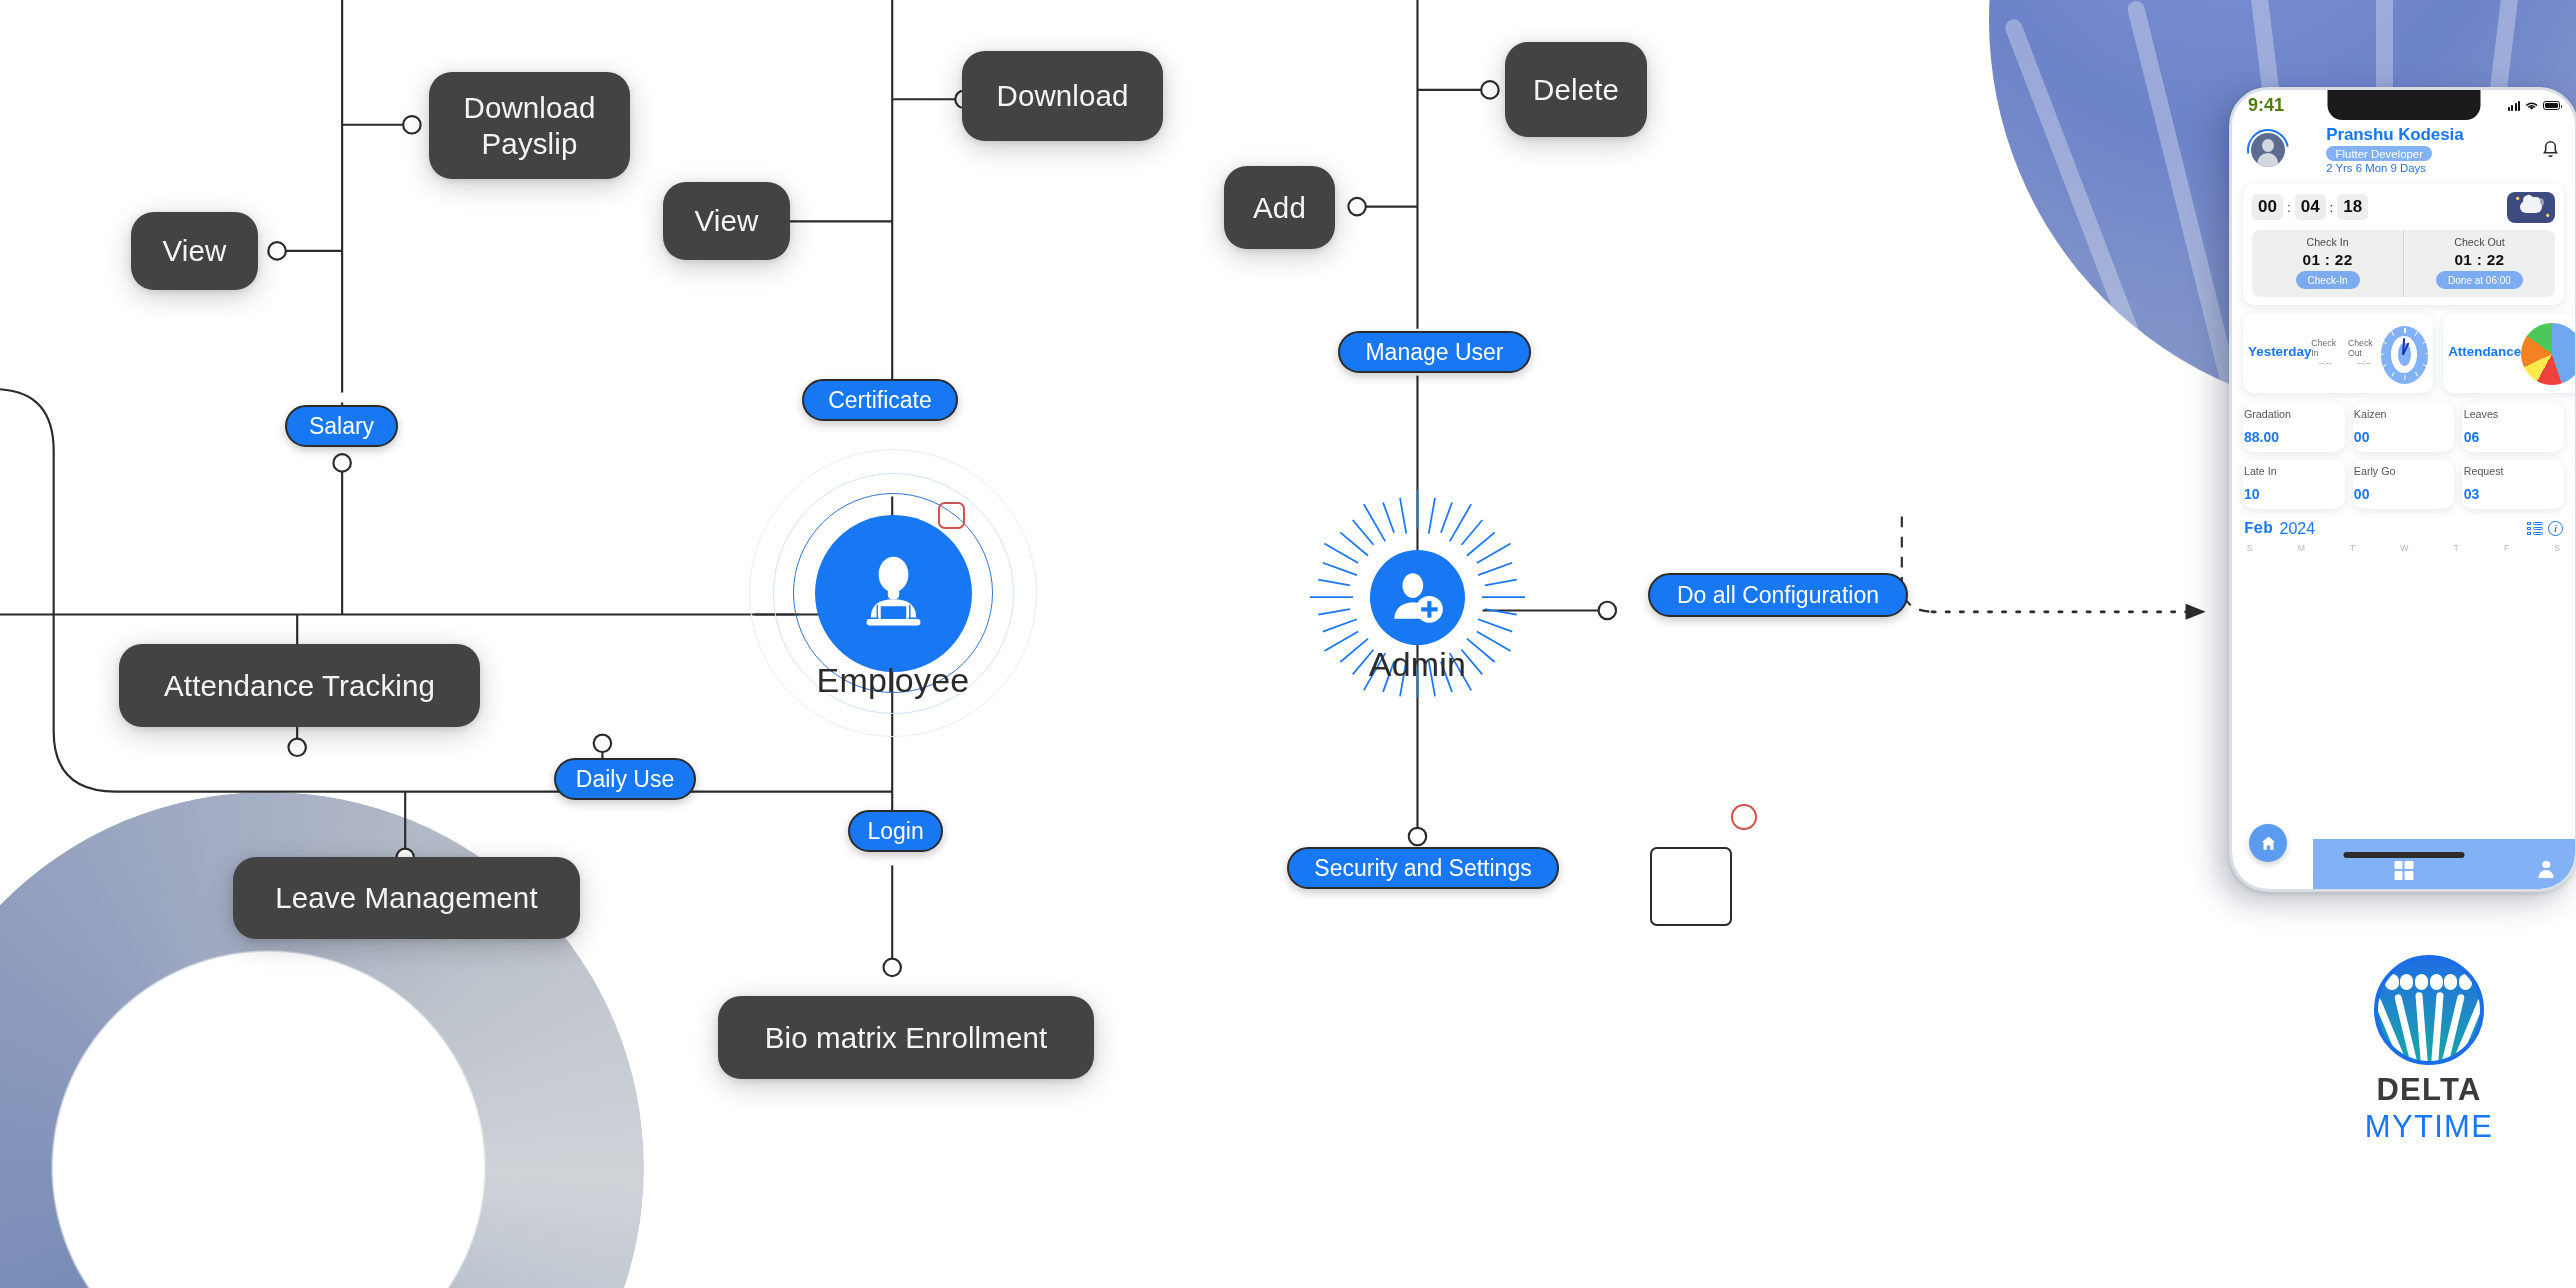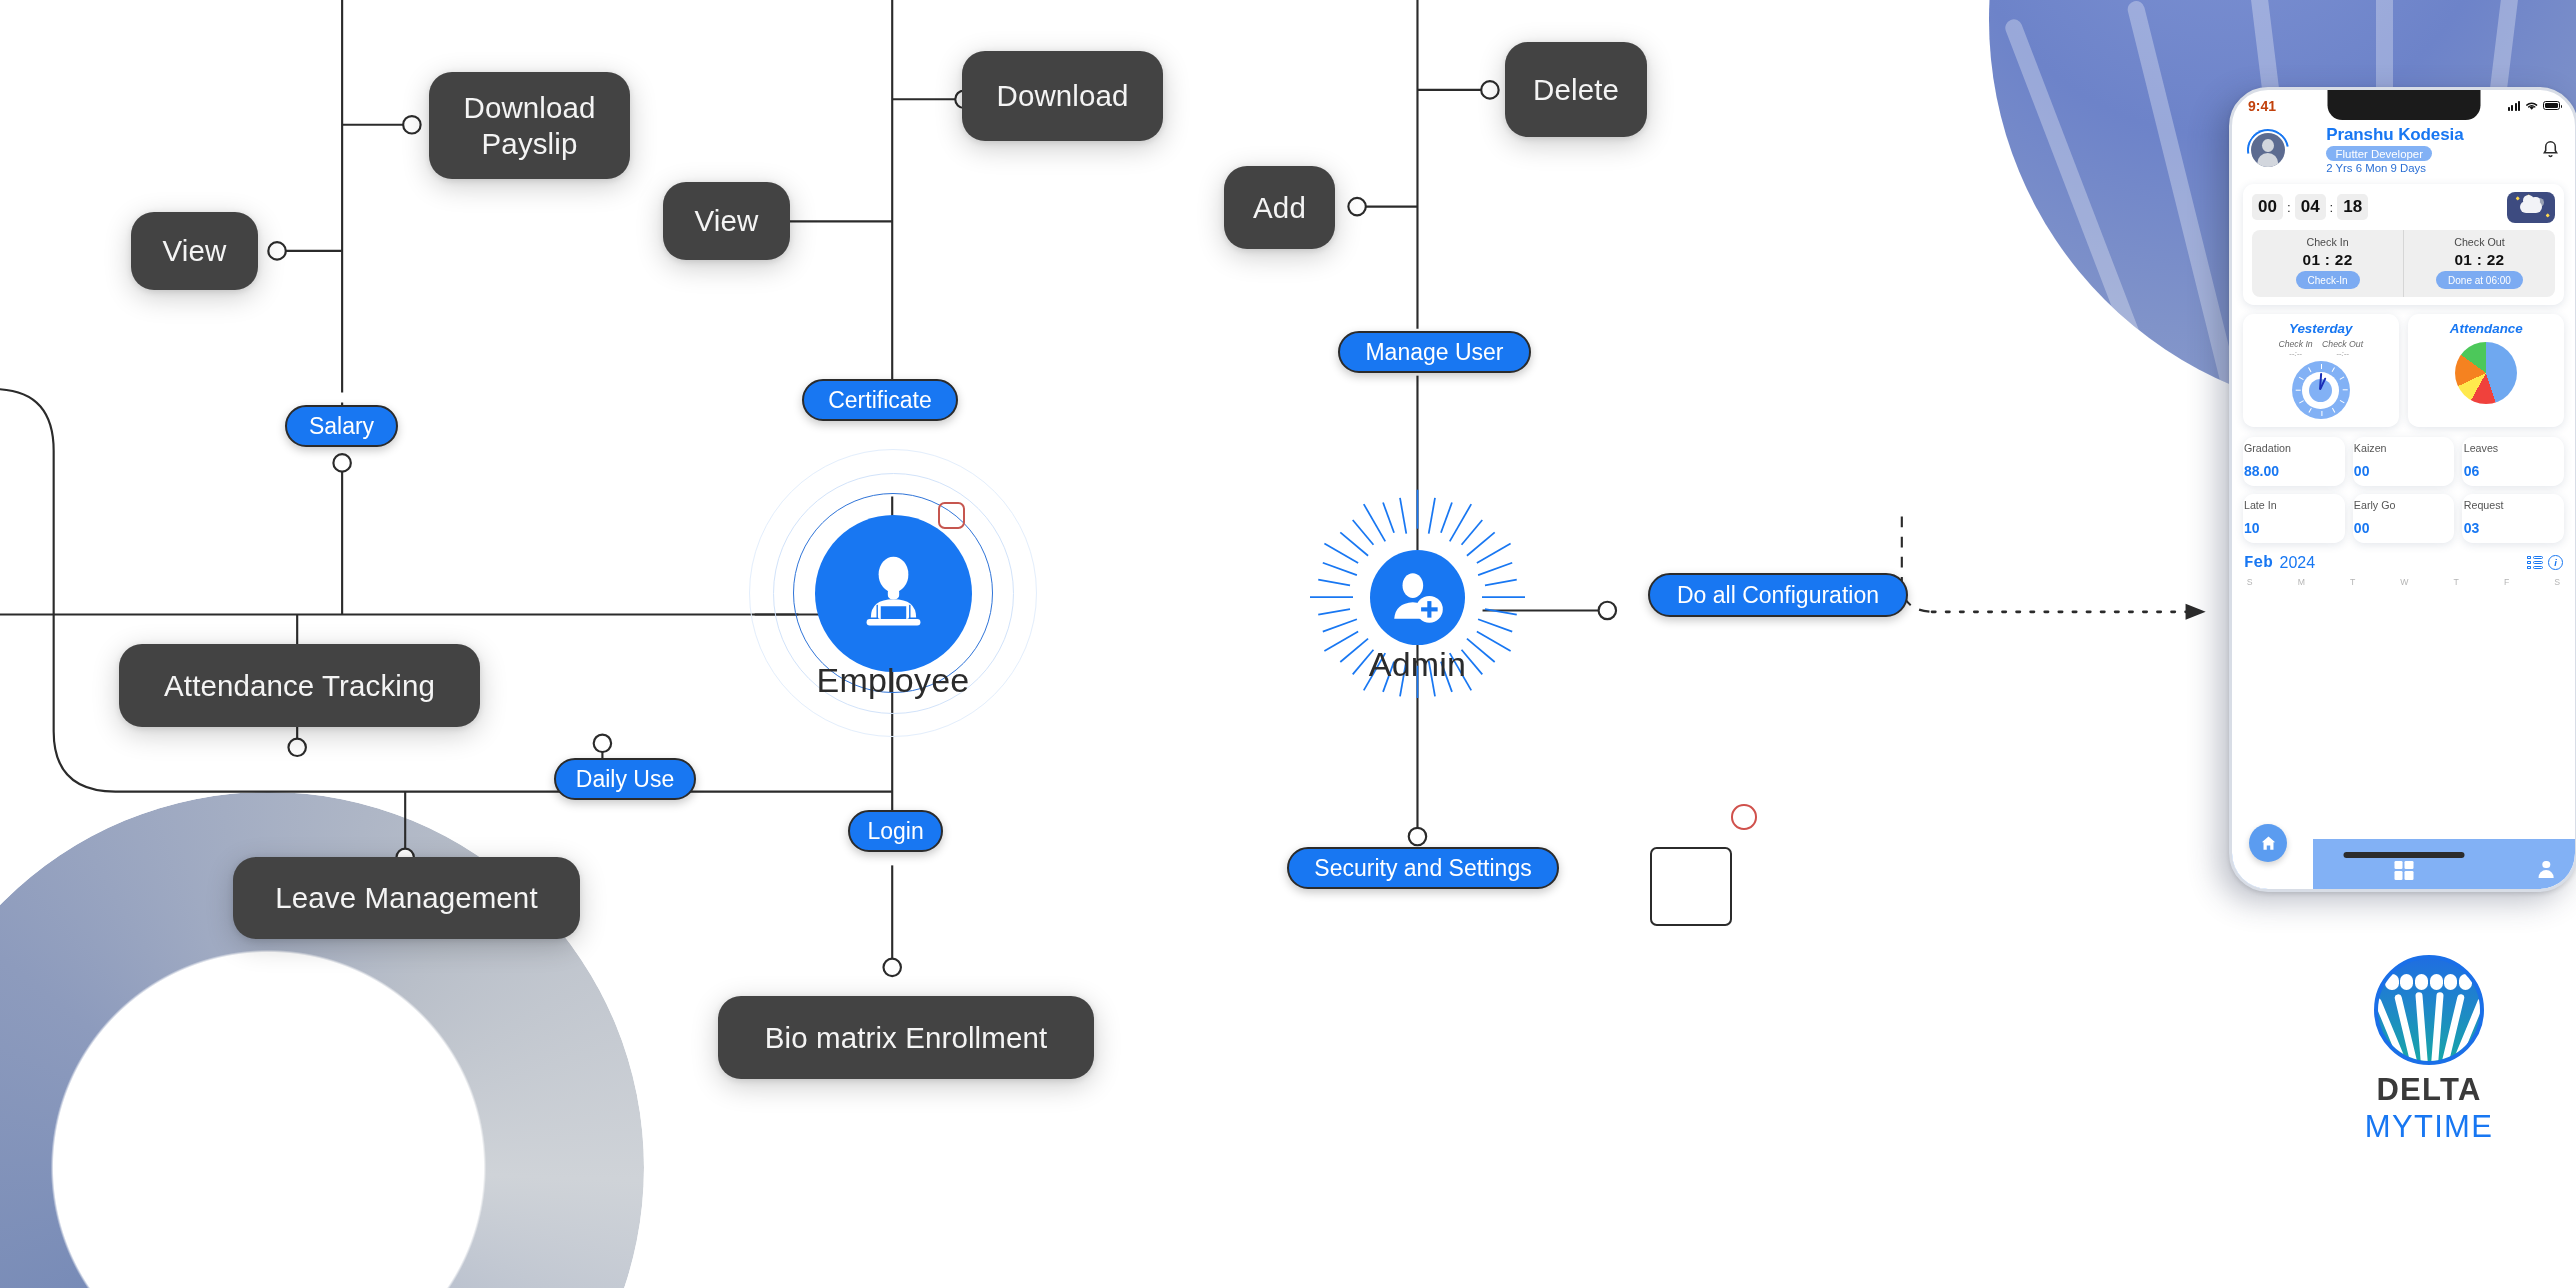--- a/index.html
+++ b/index.html
@@ -89,22 +89,22 @@
     border: 3.4px solid #d8dde6;
     overflow: hidden;
   }
   #phone .notch {
     position: absolute; left: 50%; transform: translateX(-50%); top: 0;
     width: 153px; height: 29.5px; background: #1b1b1b;
     border-radius: 0 0 14.8px 14.8px; z-index: 6;
   }
   .statusbar {
     position: relative; height: 31px; display: flex; align-items: center;
-    justify-content: space-between; padding: 0 14.8px 0 16px; font-size: 14px;
-    color: #c2410c; font-weight: bold;
+    justify-content: space-between; padding: 0 14.8px 0 16px; font-size: 18px;
+    color: #4d7c0f; font-weight: bold;
   }
   .sb-right { display: flex; align-items: center; gap: 4.7px; }
   .sig { display: flex; align-items: flex-end; gap: 1.3px; height: 10px; }
   .sig i { display: block; width: 2px; background: #111; border-radius: 0.7px; }
   .batt { width: 17.4px; height: 8.7px; border: 1.3px solid #111; border-radius: 2.7px; position: relative; }
   .batt::after { content:""; position:absolute; inset:1px; background:#111; border-radius:1.3px; }
   .batt::before { content:""; position:absolute; right:-2.7px; top:2.7px; width:1.3px; height:3.4px; background:#111; border-radius:0 1.3px 1.3px 0; }
 
   .pf-row { display: flex; align-items: center; padding: 4px 13.4px 0 14.8px; gap: 9.4px; }
   .avatar-wrap { position: relative; width: 42px; height: 42px; flex: none; }
@@ -141,21 +141,21 @@
   .weather .star { position:absolute; width:3.4px; height:3.4px; background:#ffd84d; border-radius:0.7px; transform: rotate(45deg); }
 
   .checks { margin-top: 7.4px; background:#efefef; border-radius: 8px; display:flex; }
   .check-col { flex:1; display:flex; flex-direction:column; align-items:center; gap:2.7px; padding: 6px 2.7px 7.4px; }
   .check-col + .check-col { border-left: 0.7px solid #d6d6d6; }
   .ck-label { font-size: 10.7px; color:#4a4a4a; }
   .ck-time { font-size: 15.4px; font-weight: bold; color:#111; letter-spacing: 0.3px; }
   .ck-btn { background:#7cabf2; color:#fff; font-size:10px; border-radius:670px; padding:3.4px 12px; white-space:nowrap; }
 
   .two-cards { display:flex; gap: 9.4px; margin: 9.4px 10.7px 0 10.7px; }
-  .mini-card { flex:1; padding: 6.7px 5.4px 8px; display:flex; flex-direction:column; align-items:center;font-style:italic; }
+  .mini-card { flex:1; padding: 6.7px 5.4px 8px; display:flex; flex-direction:row; align-items:center; }
   .mc-title { font-size: 13.4px; font-weight:bold; color:#1877f2; margin-bottom: 3.4px; }
   .mc-sub-row { display:flex; gap: 9.4px; }
   .mc-sub { display:flex; flex-direction:column; align-items:center; }
   .mc-sub-l { font-size: 8.7px; color:#6a6a6a; }
   .mc-sub-v { font-size: 8px; color:#8a8a8a; }
   .clock { width: 58px; height: 58px; border-radius: 50%; background: #82b1f5; position: relative; margin-top: 3.4px; }
   .clock::after { content:""; position:absolute; inset: 10.7px; border-radius:50%; background:#fff; }
   .clock .inner { position:absolute; inset: 17.4px; border-radius:50%; background:#82b1f5; z-index:2; }
   .clock .tick { position:absolute; left:50%; top:2.7px; width:1.3px; height:4.7px; background:#fff; transform-origin: 0.7px 26px; }
   .clock .hand { position:absolute; left:50%; top:50%; background:#1a2fb8; transform-origin: 0 0; z-index:3; border-radius:1.3px; }

